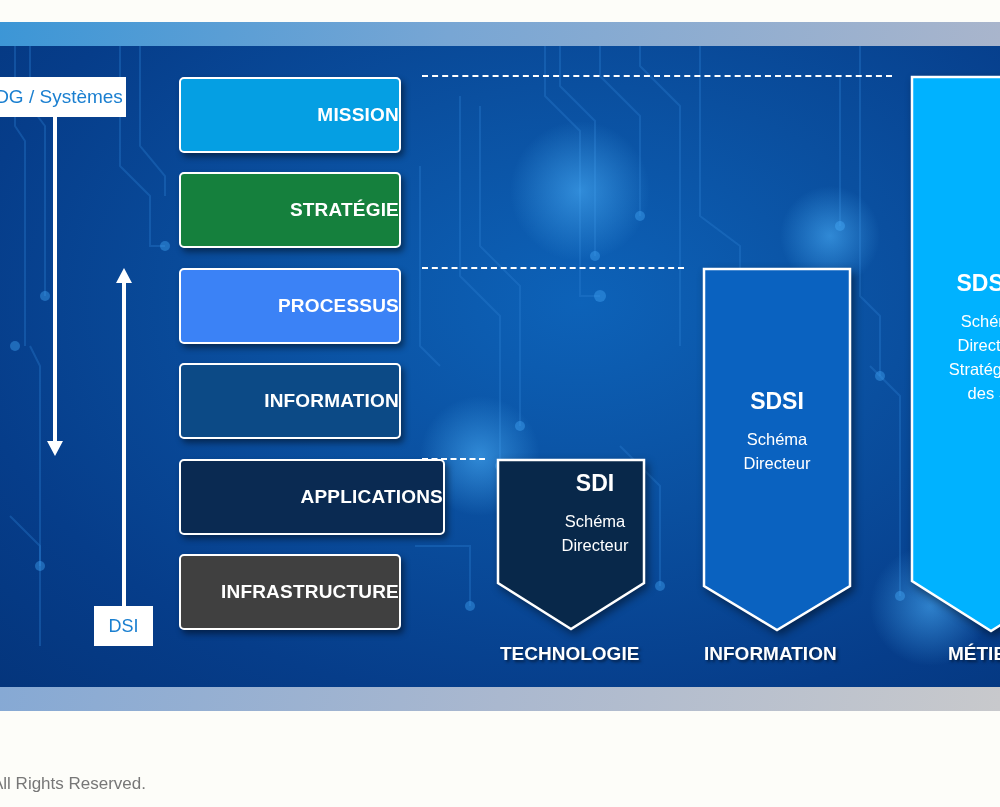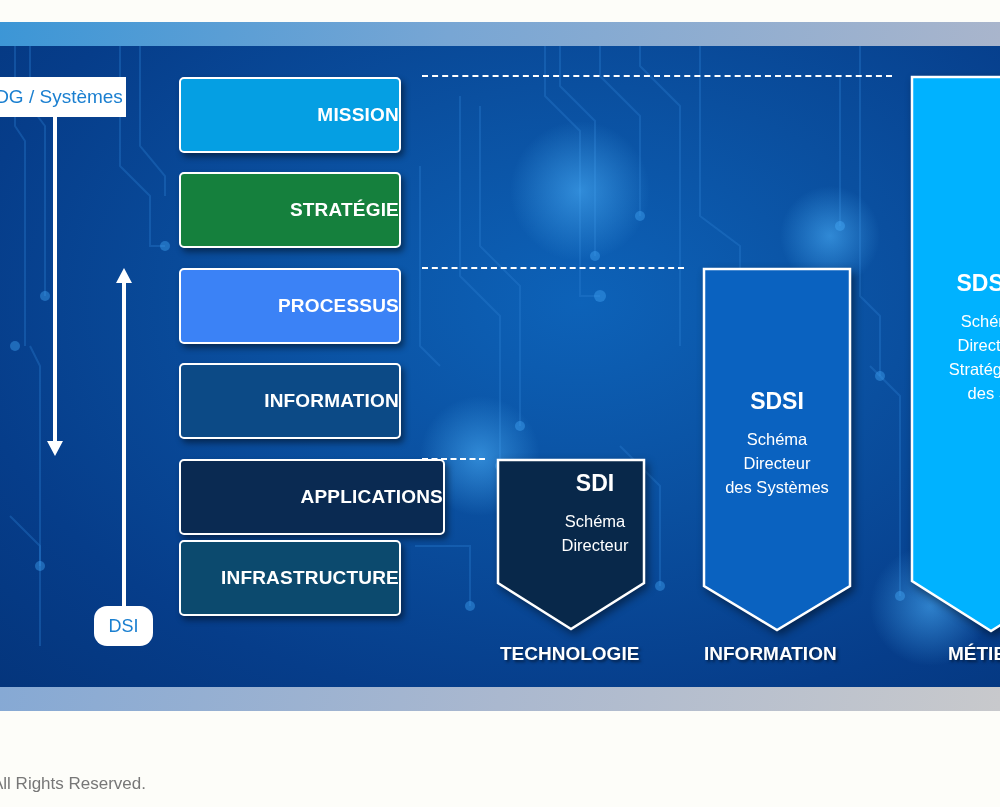--- a/index.html
+++ b/index.html
@@ -119,40 +119,40 @@
 <div class="strip bottom"></div>
 
 <div class="tag-box" style="left:-8px; top:77px; width:134px; height:40px;">
   <span>DG / Systèmes</span>
 </div>
 <div class="arrow-line" style="left:53px; top:117px; height:325px;"></div>
 <div class="arrow-head-down" style="left:47px; top:441px;"></div>
 
 <div class="arrow-head-up" style="left:116px; top:268px;"></div>
 <div class="arrow-line" style="left:122px; top:282px; height:324px;"></div>
-<div class="tag-box" style="left:94px; top:606px; width:59px; height:40px; font-size:18px;border-radius:13px;">
+<div class="tag-box" style="left:94px; top:606px; width:59px; height:40px; font-size:18px;">
   <span>DSI</span>
 </div>
 
 <div class="layer-box" id="layer-0" style="top: 77px; background: rgb(5, 159, 227);">
   <span>MISSION</span>
 </div>
 <div class="layer-box" id="layer-1" style="top: 172px; background: #15803d;">
   <span>STRATÉGIE</span>
 </div>
 <div class="layer-box" id="layer-2" style="top: 268px; background: #3b82f6;">
   <span>PROCESSUS</span>
 </div>
 <div class="layer-box" id="layer-3" style="top: 363px; background: rgb(12, 74, 134);">
   <span>INFORMATION</span>
 </div>
 <div class="layer-box" id="layer-4" style="top: 459px; background: rgb(10, 42, 82); padding-left: 44px;">
   <span>APPLICATIONS</span>
 </div>
-<div class="layer-box" id="layer-5" style="top: 540px; background: #0c4a6e;">
+<div class="layer-box" id="layer-5" style="top: 554px; background: #404040;">
   <span>INFRASTRUCTURE</span>
 </div>
 
 <div class="dash" style="left:422px; top:75px; width:470px;"></div>
 <div class="dash" style="left:422px; top:267px; width:262px;"></div>
 <div class="dash" style="left:422px; top:458px; width:63px;"></div>
 
 <svg class="chevron-svg" id="chev-0" style="left:497px; top:459px;" width="150" height="175">
   <polygon points="1,1 147,1 147,124 74,170 1,124" stroke="#ffffff" stroke-width="2.5" style="filter: drop-shadow(3px 4px 4px rgba(0,0,0,0.45));" fill="#08284a"></polygon>
 </svg>
@@ -166,21 +166,20 @@
 <div class="col-label" style="left:500px;">TECHNOLOGIE</div>
 
 <svg class="chevron-svg" id="chev-1" style="left:703px; top:268px;" width="150" height="366">
   <polygon points="1,1 147,1 147,318 74,362 1,318" stroke="#ffffff" stroke-width="2.5" style="filter: drop-shadow(3px 4px 4px rgba(0,0,0,0.45));" fill="#0a62c0"></polygon>
 </svg>
 <div class="chev-text" style="left:703px; top:368px; width:148px;margin-top:20px;">
   <div class="chev-title">SDSI</div>
   <div class="chev-desc">
     <div>Schéma</div>
     <div>Directeur</div>
-    <div>des Systèmes</div>
   </div>
 </div>
 <div class="col-label" style="left:704px;">INFORMATION</div>
 
 <svg class="chevron-svg" id="chev-2" style="left:911px; top:76px;" width="170" height="560">
   <polygon points="1,1 160,1 160,505 80,555 1,505" stroke="#ffffff" stroke-width="2.5" style="filter: drop-shadow(3px 4px 4px rgba(0,0,0,0.45));" fill="#00b2ff"></polygon>
 </svg>
 <div class="chev-text" style="left:911px; top:270px; width:160px;">
   <div class="chev-title">SDSSI</div>
   <div class="chev-desc">

